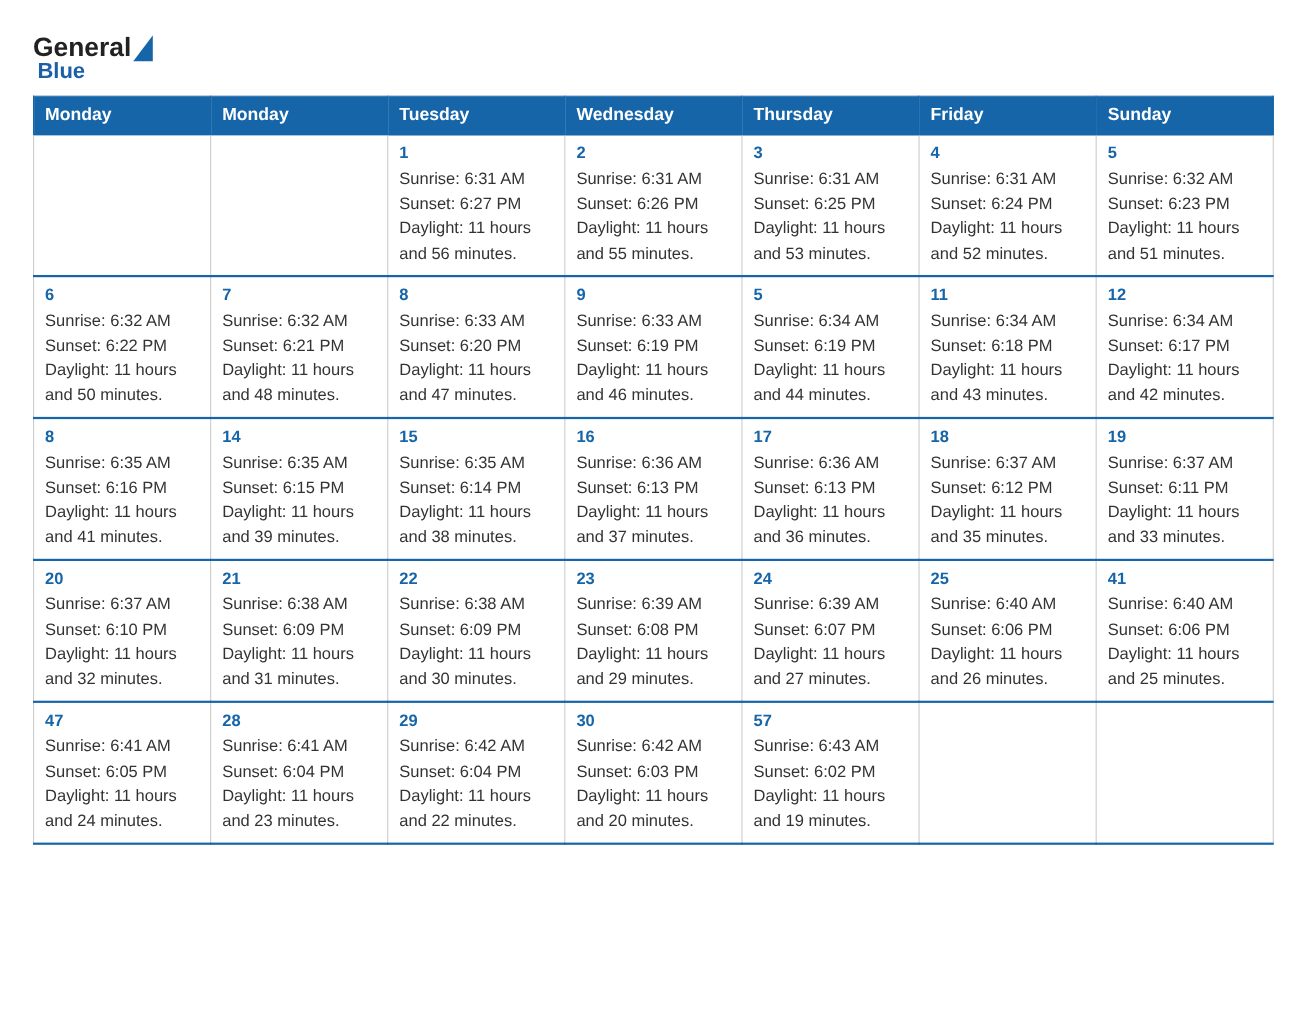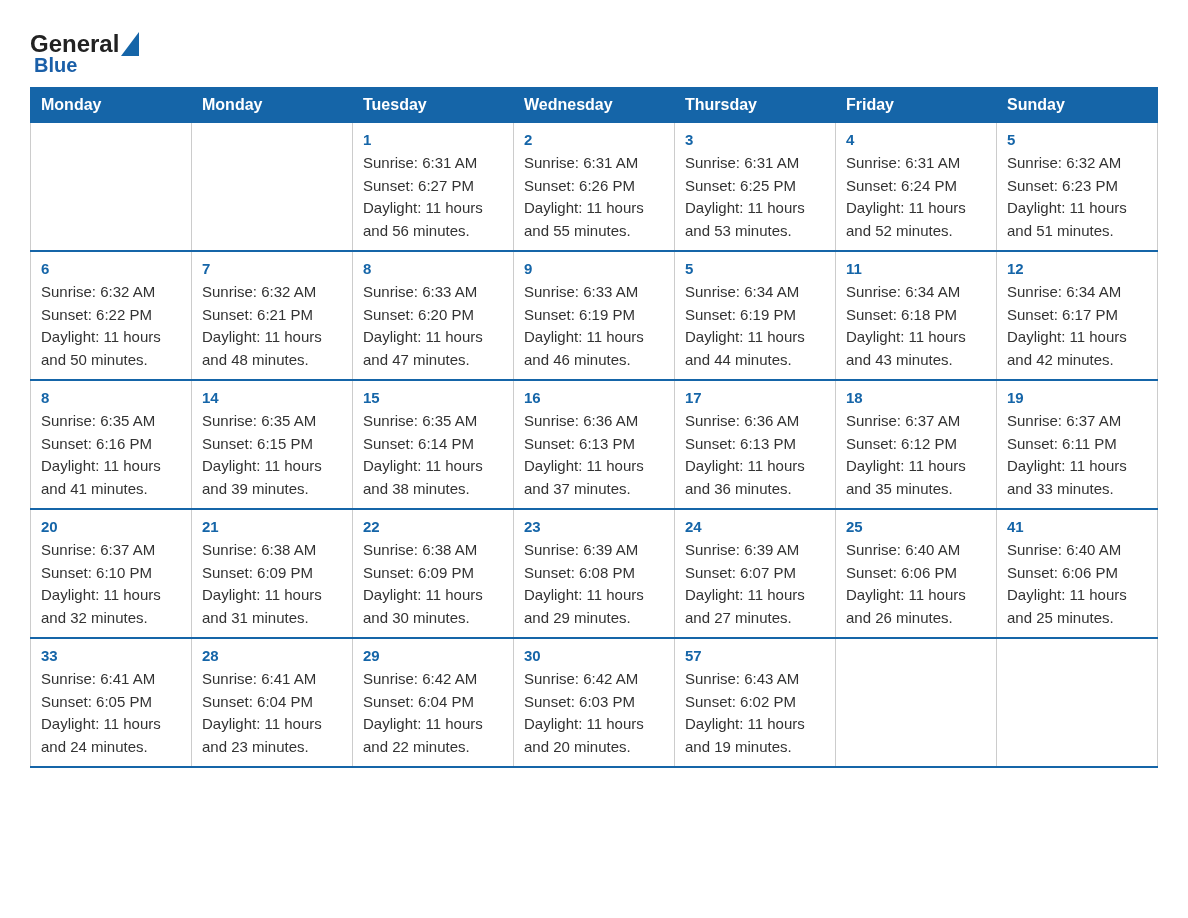--- a/index.html
+++ b/index.html
@@ -221,21 +221,21 @@
           <span class="day-num">25</span>
           <div class="day-info">Sunrise: 6:40 AM<br>Sunset: 6:06 PM<br>Daylight: 11 hours<br>and 26 minutes.</div>
         </td>
         <td>
           <span class="day-num">41</span>
           <div class="day-info">Sunrise: 6:40 AM<br>Sunset: 6:06 PM<br>Daylight: 11 hours<br>and 25 minutes.</div>
         </td>
       </tr>
       <tr>
         <td>
-          <span class="day-num">33</span>
+          <span class="day-num">47</span>
           <div class="day-info">Sunrise: 6:41 AM<br>Sunset: 6:05 PM<br>Daylight: 11 hours<br>and 24 minutes.</div>
         </td>
         <td>
           <span class="day-num">28</span>
           <div class="day-info">Sunrise: 6:41 AM<br>Sunset: 6:04 PM<br>Daylight: 11 hours<br>and 23 minutes.</div>
         </td>
         <td>
           <span class="day-num">29</span>
           <div class="day-info">Sunrise: 6:42 AM<br>Sunset: 6:04 PM<br>Daylight: 11 hours<br>and 22 minutes.</div>
         </td>

